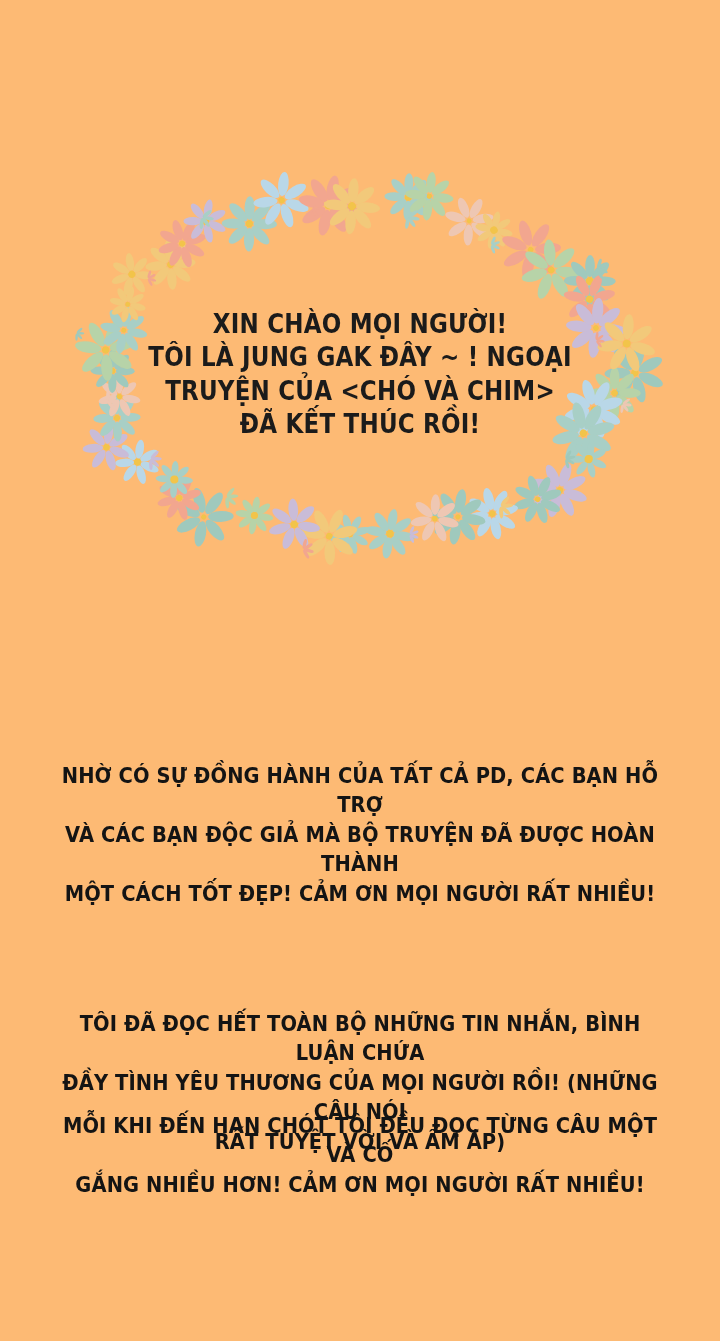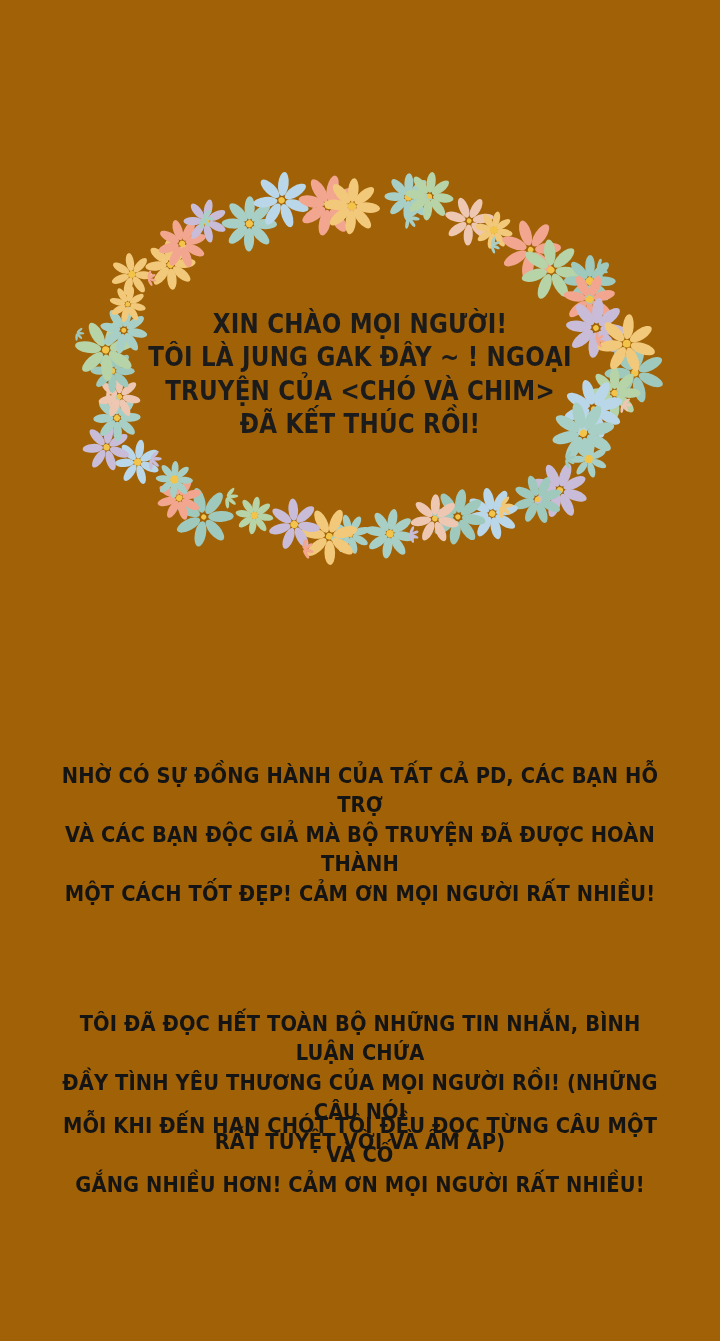--- a/index.html
+++ b/index.html
@@ -12,21 +12,21 @@
     height: 1341px;
     position: relative;
     overflow: hidden;
     font-family: "DejaVu Sans", sans-serif;
     background: #fefefe;
   }
 
   .page {
     position: absolute;
     inset: 0;
-    background: #a16207;
+    background: #fdba74;
   }
 
   
   .wreath-panel {
     position: absolute;
     left: 0;
     top: 140px;
     width: 720px;
     height: 460px;
   }

